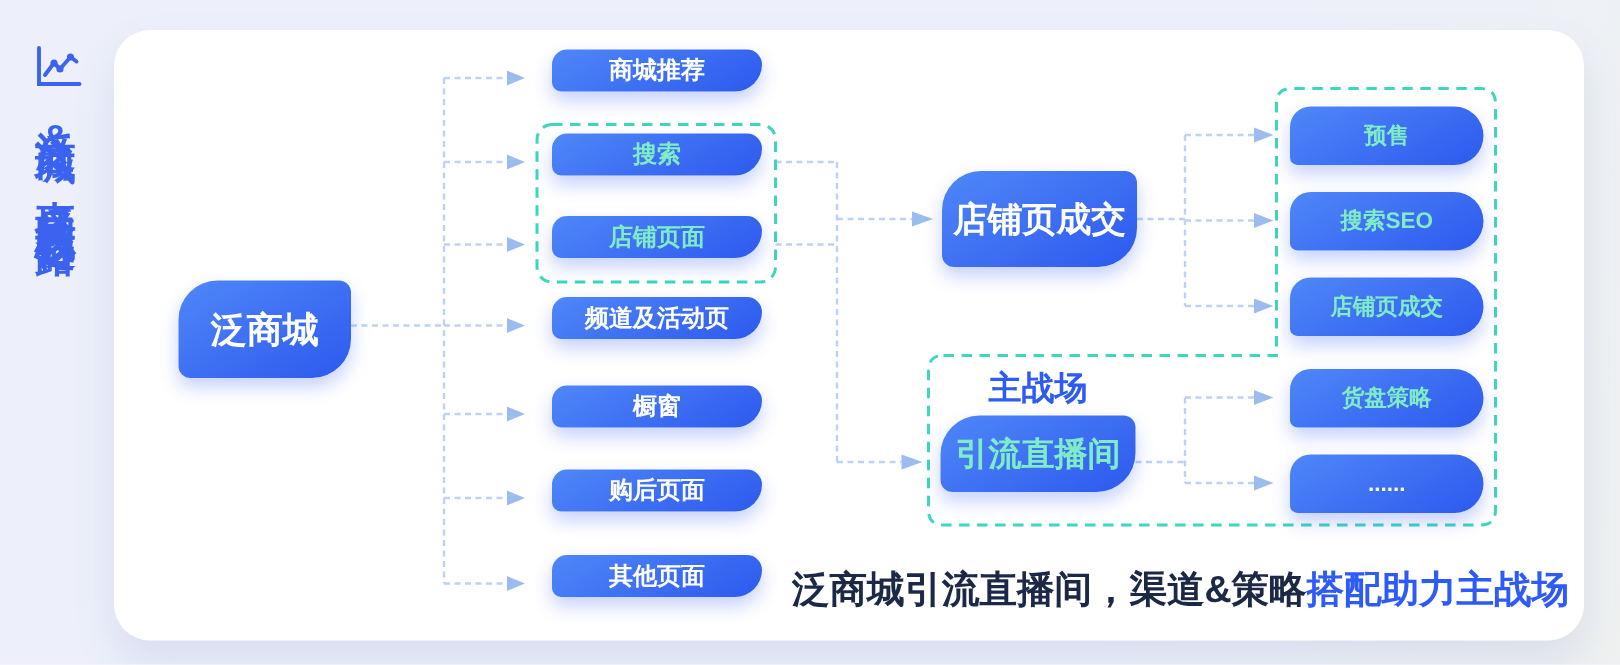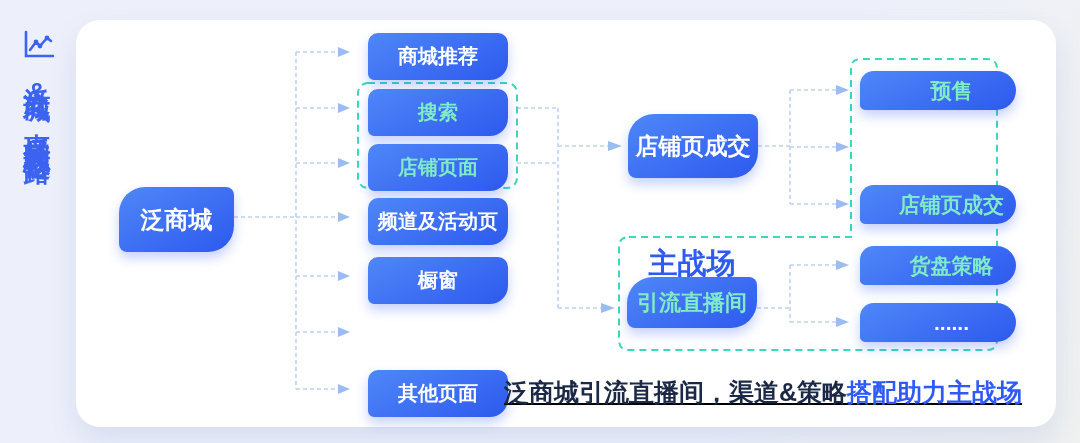--- a/index.html
+++ b/index.html
@@ -4,29 +4,29 @@
 <style>
   html,body{margin:0;padding:0;background:#edf0fa;font-family:"Liberation Sans","DejaVu Sans",sans-serif;}
   .stage{position:relative;width:1080px;height:443px;background:linear-gradient(110deg,#edf0fa 70%,#eff1f0 100%);overflow:hidden;}
   .card{position:absolute;left:76px;top:20px;width:980px;height:407px;background:#ffffff;border-radius:24px;
         box-shadow:0 14px 28px rgba(90,110,190,0.14);}
   .wires{position:absolute;left:0;top:0;width:1080px;height:443px;pointer-events:none;z-index:3;}
   .node{position:absolute;z-index:4;display:flex;align-items:center;justify-content:center;
         background:linear-gradient(150deg,#4f87f8 0%,#2d59ee 100%);
         color:#ffffff;font-weight:bold;box-shadow:0 6px 12px rgba(47,91,239,0.28);}
   .node.teal{color:#7fecc8;}
-  .small{left:368px;width:140px;height:47px;font-size:20px;border-radius:10px 10px 18px 6px;}
-  .strat{left:860px;width:129px;height:39px;font-size:21px;border-radius:14px 20px 20px 5px;padding-left:27px;}
+  .small{left:368px;width:140px;height:28px;font-size:16px;border-radius:10px 10px 18px 6px;}
+  .strat{left:860px;width:129px;height:39px;font-size:15px;border-radius:14px 20px 20px 5px;}
   .big{border-radius:26px 8px 26px 8px;}
   .root{left:119px;top:187px;width:115px;height:65px;font-size:24px;text-align:center;}
   .shopdeal{left:628px;top:114px;width:130px;height:64px;font-size:23px;}
   .livestream{left:627px;top:277px;width:130px;height:51px;font-size:22px;}
   .battlefield-label{position:absolute;z-index:4;left:627px;top:244px;width:130px;text-align:center;
-        color:#2e5bf0;font-size:29px;font-weight:bold;}
-  .caption{position:absolute;z-index:4;left:504px;top:376px;font-size:25px;font-weight:bold;white-space:nowrap;text-decoration:underline;}
+        color:#2e5bf0;font-size:22px;font-weight:bold;}
+  .caption{position:absolute;z-index:4;left:528px;top:376px;font-size:25px;font-weight:bold;white-space:nowrap;}
   .caption .dark{color:#1b2947;}
   .caption .blue{color:#2e5bf7;}
   .side{position:absolute;left:14px;top:30px;width:52px;z-index:2;}
   .side .glyph{display:block;margin:0 0 6px 8px;}
   .v-title{writing-mode:vertical-rl;text-orientation:upright;color:#3b63f0;font-size:27px;font-weight:bold;
         letter-spacing:4px;margin-left:9px;line-height:1;}
 </style>
 </head>
 <body>
 
@@ -82,27 +82,29 @@
       L997 340 Q997 350 987 350 L629 350 Q619 350 619 340 L619 247 Q619 237 629 237 Z"></path>
   </svg>
 
   <div class="node big root">泛商城</div>
 
   <div class="node small" style="top:33px">商城推荐</div>
   <div class="node small teal" style="top:89px">搜索</div>
   <div class="node small teal" style="top:144px">店铺页面</div>
   <div class="node small" style="top:198px">频道及活动页</div>
   <div class="node small" style="top:257px">橱窗</div>
+  <div class="node small" style="top:313px">购后页面</div>
   <div class="node small" style="top:370px">其他页面</div>
 
   <div class="node big shopdeal">店铺页成交</div>
   <div class="battlefield-label">主战场</div>
   <div class="node big teal livestream">引流直播间</div>
 
   <div class="node strat teal" style="top:71px">预售</div>
+  <div class="node strat teal" style="top:128px">搜索SEO</div>
   <div class="node strat teal" style="top:185px">店铺页成交</div>
   <div class="node strat teal" style="top:246px">货盘策略</div>
   <div class="node strat" style="top:303px">......</div>
 
   <div class="caption">
     <span class="dark">泛商城引流直播间，渠道&amp;策略</span><span class="blue">搭配助力主战场</span>
   </div>
 
 </div>
 

